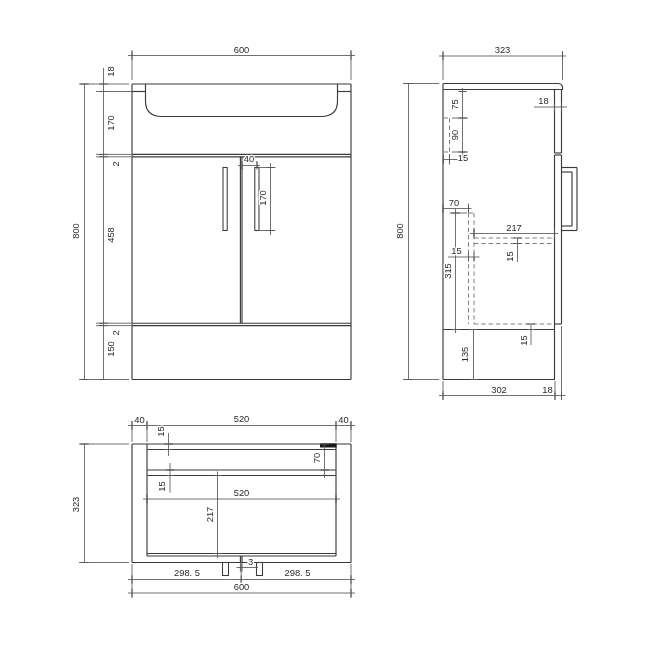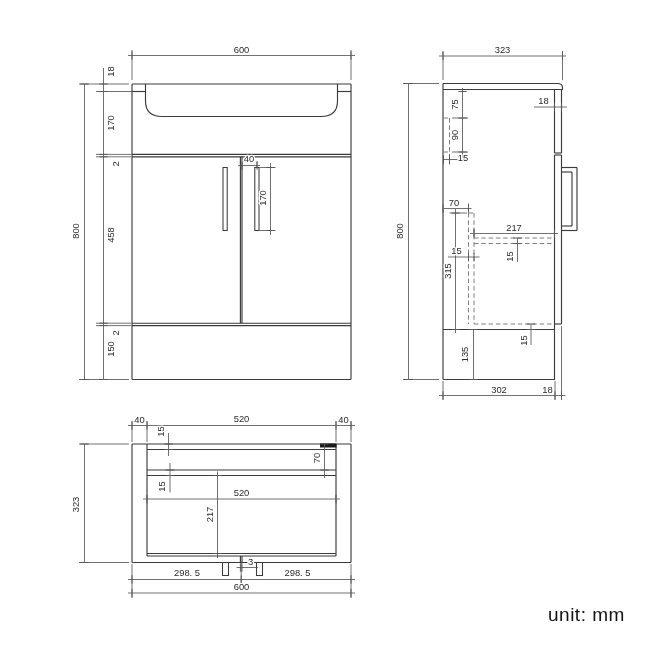--- a/index.html
+++ b/index.html
@@ -296,14 +296,13 @@
           <text x="241.5" y="587.5" fill="#2b2b2b" text-anchor="middle" dominant-baseline="middle">600</text>
         </g>
         <g>
           <line x1="84.5" y1="444" x2="84.5" y2="562.5" stroke="#575757" stroke-width="0.85"></line>
           <line x1="80.3" y1="444" x2="88.7" y2="444" stroke="#575757" stroke-width="0.95"></line>
           <line x1="80.3" y1="562.5" x2="88.7" y2="562.5" stroke="#575757" stroke-width="0.95"></line>
           <text x="77" y="504.5" fill="#2b2b2b" text-anchor="middle" dominant-baseline="middle" transform="rotate(-90 77 504.5)">323</text>
         </g>
       </g>
     </svg>
-  <div class="unit-note">unit: mm</div>
 </div>
 
 </body></html>

